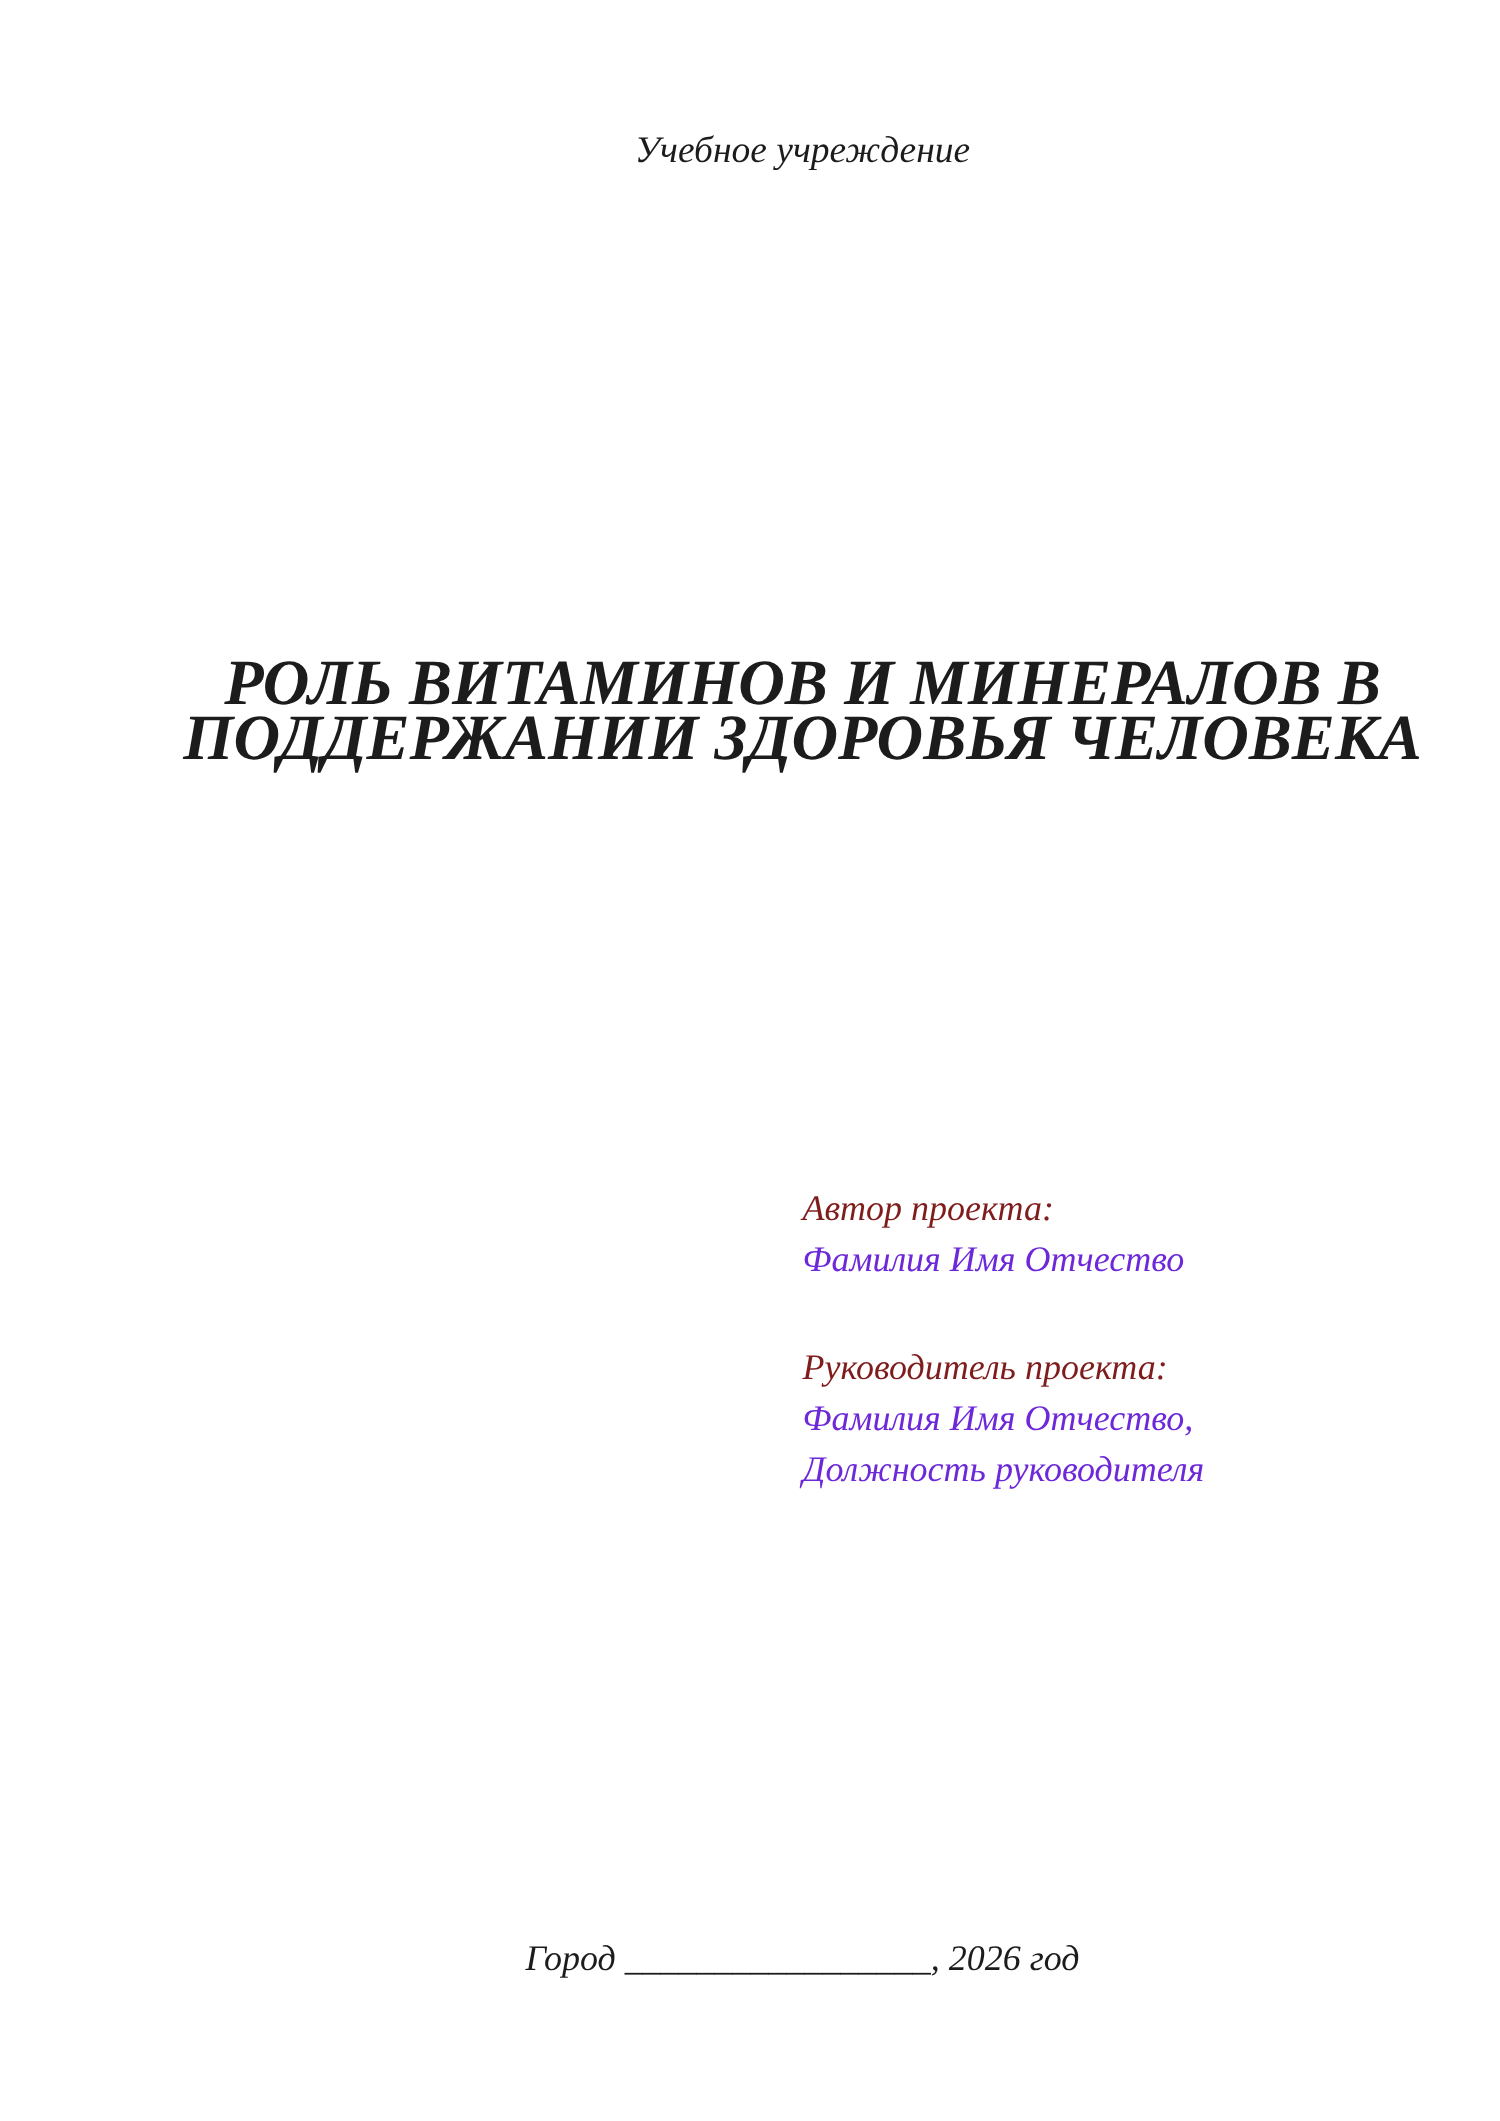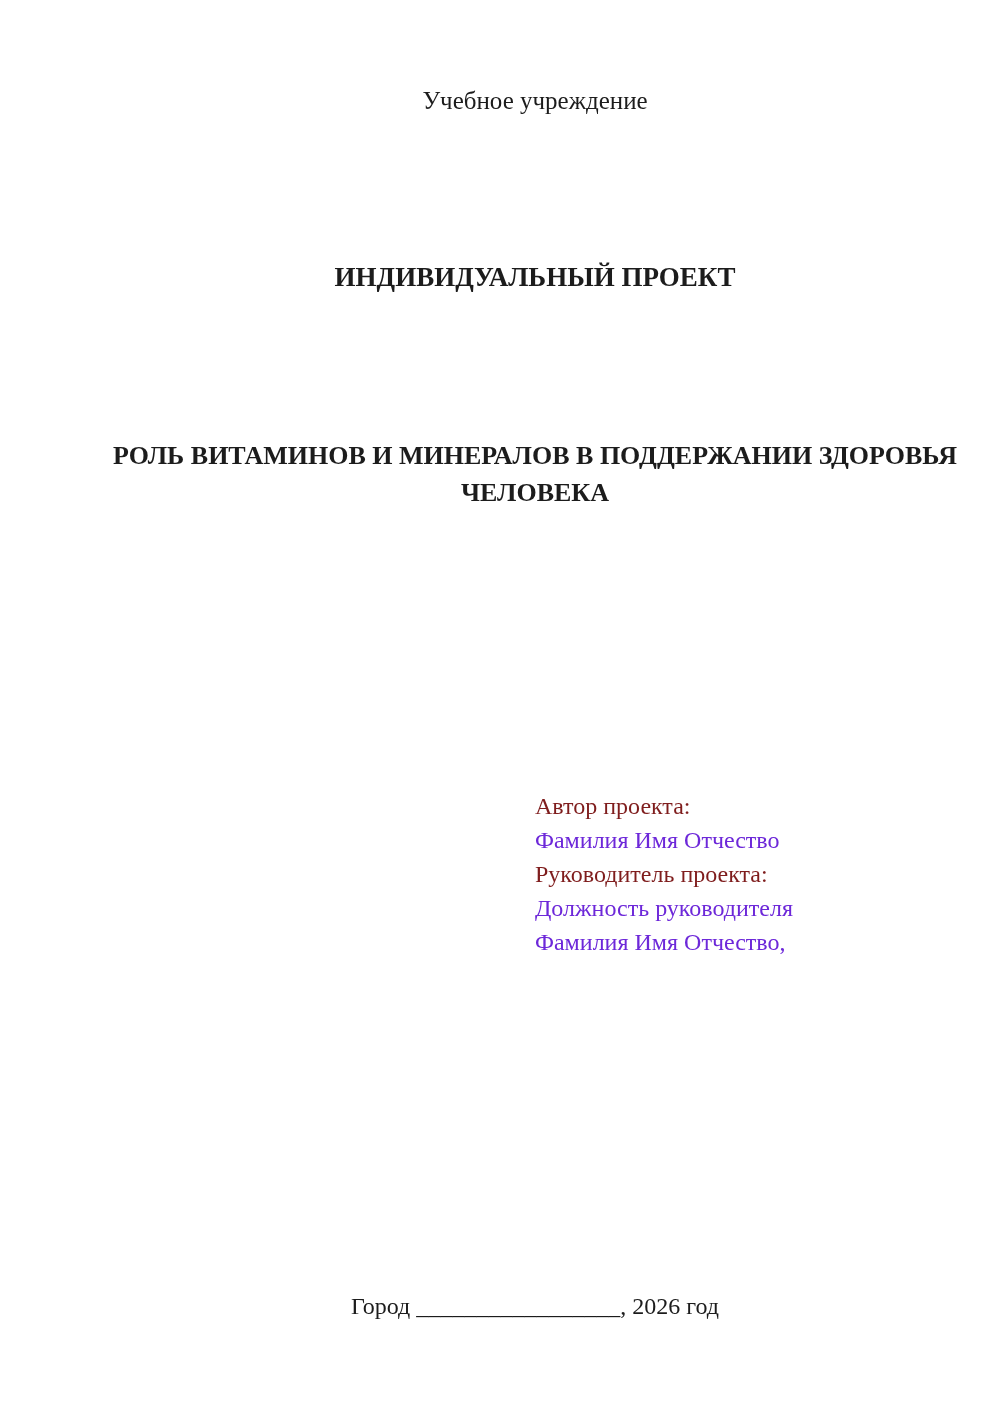--- a/index.html
+++ b/index.html
@@ -8,20 +8,21 @@
     background: #ffffff;
   }
   .page {
     position: relative;
     width: 1000px;
     height: 1414px;
     background: #ffffff;
     font-family: "Liberation Serif", "DejaVu Serif", serif;
     color: #1c1c1c;
     overflow: hidden;
+    font-style: italic;
   }
   
   .centered-band {
     position: absolute;
     left: 70px;
     right: 0;
     text-align: center;
     white-space: nowrap;
   }
   .org-line {
@@ -35,61 +36,61 @@
     line-height: 32px;
     font-weight: bold;
   }
   .main-title {
     position: absolute;
     top: 437px;
     left: 70px;
     right: 0;
     margin: 0;
     text-align: center;
-    font-size: 26px;
+    font-size: 43px;
     line-height: 37px;
     font-weight: bold;
     white-space: normal;
   }
   .credits {
     position: absolute;
     top: 789px;
     left: 535px;
     font-size: 24px;
     line-height: 34px;
     white-space: nowrap;
   }
   .credits .label {
     color: #7f1d1d;
   }
   .credits .muted {
     color: #6d28d9;
   }
   .credits .group-gap {
+    margin-top: 38px;
   }
   .city-line {
     top: 1290px;
     font-size: 24px;
     line-height: 32px;
   }
 </style>
 </head>
 <body>
 
 <div class="page">
 
   <div class="centered-band org-line">Учебное учреждение</div>
 
-  <div class="centered-band doc-type">ИНДИВИДУАЛЬНЫЙ ПРОЕКТ</div>
 
   <h1 class="main-title">РОЛЬ ВИТАМИНОВ И МИНЕРАЛОВ В ПОДДЕРЖАНИИ ЗДОРОВЬЯ ЧЕЛОВЕКА</h1>
 
   <div class="credits">
     <div class="label">Автор проекта:</div>
     <div class="muted">Фамилия Имя Отчество</div>
     <div class="label group-gap">Руководитель проекта:</div>
+    <div class="muted">Фамилия Имя Отчество,</div>
     <div class="muted">Должность руководителя</div>
-    <div class="muted">Фамилия Имя Отчество,</div>
   </div>
 
   <div class="centered-band city-line">Город _________________, 2026 год</div>
 
 </div>
 
 </body></html>

